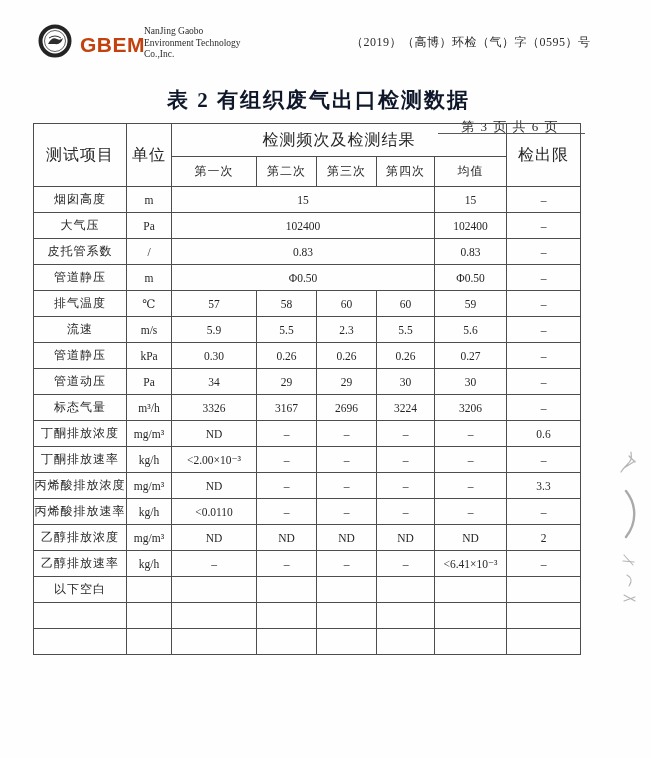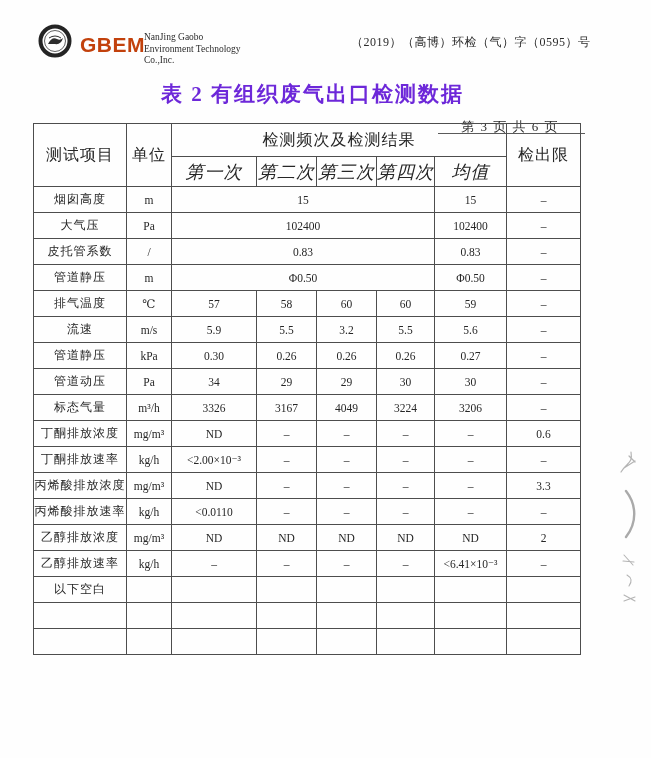--- a/index.html
+++ b/index.html
@@ -19,33 +19,33 @@
   .emblem {
     position: absolute; left: 38px; top: 24px;
     width: 34px; height: 34px; display: block;
   }
   .logo-abbr {
     position: absolute; left: 80px; top: 33px;
     font-family: "Liberation Sans", "DejaVu Sans", sans-serif;
     font-weight: bold; font-size: 21px; letter-spacing: 0.5px; color: #c2410c;
   }
   .company-name {
-    position: absolute; left: 144px; top: 32px;
+    position: absolute; left: 144px; top: 26px;
     font-size: 9.5px; line-height: 11.5px; color: #2b2b2b;
   }
   .doc-number {
     position: absolute; left: 351px; top: 34px;
     font-size: 12px; letter-spacing: 0.5px; color: #2b2b2b; white-space: nowrap;
   }
 
   
   .title {
-    position: absolute; left: 33px; top: 74px; width: 547px; margin: 6px;
+    position: absolute; left: 33px; top: 74px; width: 547px; margin: 12px;
     text-align: center; font-size: 21px; font-weight: bold;
-    letter-spacing: 2px; color: #6d28d9;
+    letter-spacing: 2px; color: #0f172a;
   }
   .page-indicator {
     position: absolute; left: 438px; top: 118px; width: 147px; height: 16px;
     border-bottom: 1px solid #5a5a5a;
     font-size: 13px; letter-spacing: 1.5px; text-align: right;
     padding-right: 26px; box-sizing: border-box; color: #2b2b2b; white-space: nowrap;
   }
 
   
   table.det {
@@ -53,21 +53,21 @@
     border-collapse: collapse; table-layout: fixed;
   }
   table.det th, table.det td {
     border: 1px solid #4d4d4d;
     text-align: center; vertical-align: middle;
     font-weight: normal; padding: 0;
     font-size: 11.5px; color: #262626;
     overflow: hidden; white-space: nowrap;
   }
   table.det thead tr.group-row th { height: 32px; font-size: 16px; letter-spacing: 1px; }
-  table.det thead tr.runs-row  th { height: 29px; font-size: 18px; letter-spacing: 1px; font-style: italic; }
+  table.det thead tr.runs-row  th { height: 29px; font-size: 12px; letter-spacing: 1px; }
   table.det tbody tr { height: 26px; }
   table.det td.item-cell { font-size: 12px; letter-spacing: 1px; }
 
   
   .margin-marks svg { position: absolute; }
   .mm1 { left: 616px; top: 442px; }
   .mm2 { left: 620px; top: 487px; }
   .mm3 { left: 616px; top: 549px; }
 </style>
 </head>
@@ -155,21 +155,21 @@
           <td>60</td>
           <td>60</td>
           <td>59</td>
           <td>–</td>
         </tr>
         <tr>
           <td class="item-cell">流速</td>
           <td>m/s</td>
           <td>5.9</td>
           <td>5.5</td>
-          <td>3.2</td>
+          <td>2.3</td>
           <td>5.5</td>
           <td>5.6</td>
           <td>–</td>
         </tr>
         <tr>
           <td class="item-cell">管道静压</td>
           <td>kPa</td>
           <td>0.30</td>
           <td>0.26</td>
           <td>0.26</td>
@@ -185,21 +185,21 @@
           <td>29</td>
           <td>30</td>
           <td>30</td>
           <td>–</td>
         </tr>
         <tr>
           <td class="item-cell">标态气量</td>
           <td>m³/h</td>
           <td>3326</td>
           <td>3167</td>
-          <td>4049</td>
+          <td>2696</td>
           <td>3224</td>
           <td>3206</td>
           <td>–</td>
         </tr>
         <tr>
           <td class="item-cell">丁酮排放浓度</td>
           <td>mg/m³</td>
           <td>ND</td>
           <td>–</td>
           <td>–</td>

